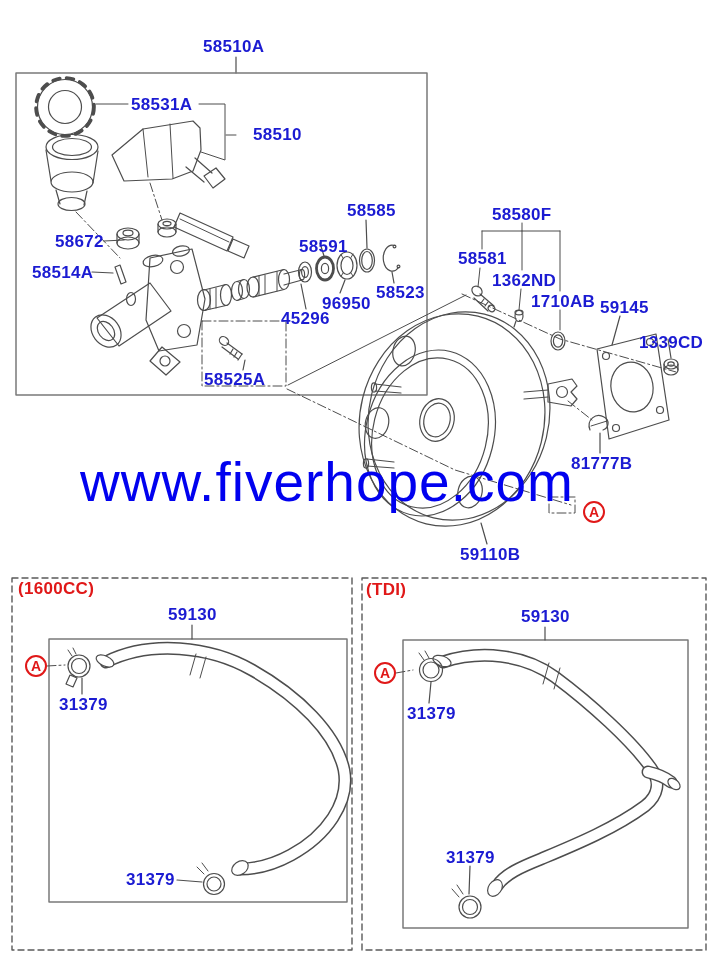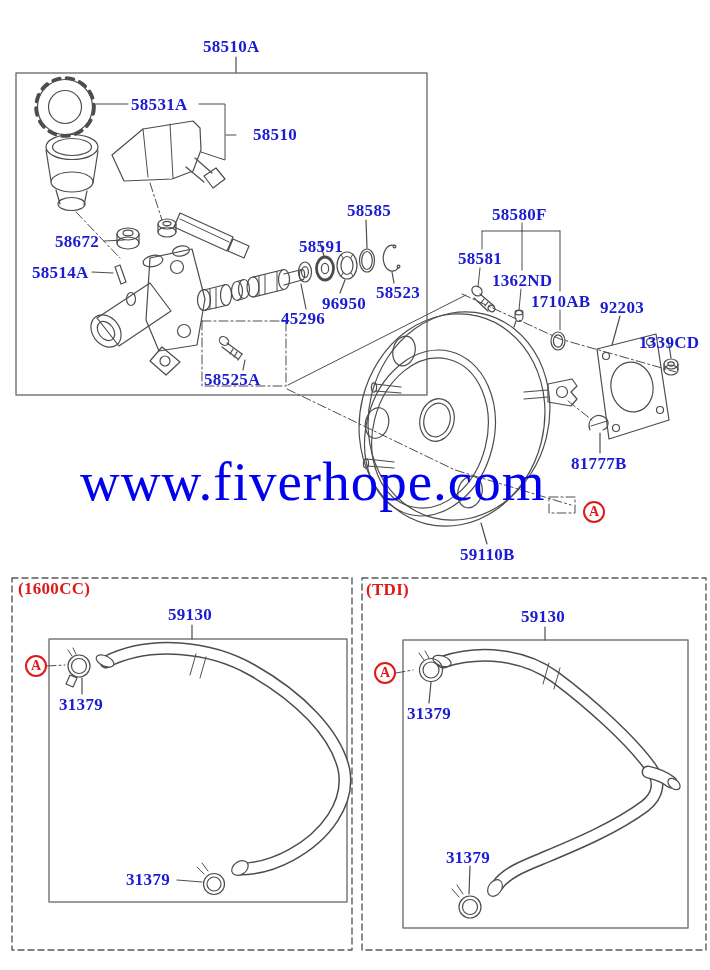--- a/index.html
+++ b/index.html
@@ -1,17 +1,17 @@
 <!DOCTYPE html>
 <html><head>
 <meta charset="utf-8">
 <style>
   html,body{margin:0;padding:0;background:#fff;}
   .stage{position:relative;width:710px;height:970px;background:#fff;overflow:hidden;
-         font-family:Liberation Serif, serif;}
+         font-family:Liberation Sans, sans-serif;}
   svg{position:absolute;left:0;top:0;}
   svg *{stroke:#4d4d4d;fill:none;stroke-width:1.2;stroke-linecap:round;stroke-linejoin:round;}
   svg .thin{stroke-width:1;}
   svg .box{stroke:#7a7a7a;stroke-width:1.5;}
   svg .scallop{stroke-width:3.6;stroke-dasharray:7 6.8;}
   svg .dd{stroke-dasharray:9 3 2 3;}
   svg .dash{stroke-dasharray:6 4;stroke-width:1.4;stroke:#5a5a5a;}
   svg .tube{stroke-width:13;}
   svg .tubein{stroke:#fff;stroke-width:10;}
   svg .wfill{fill:#fff;}
@@ -281,21 +281,21 @@
 <div class="lbl" style="left:204px;top:371px">58525A</div>
 <div class="lbl" style="left:347px;top:202px">58585</div>
 <div class="lbl" style="left:299px;top:238px">58591</div>
 <div class="lbl" style="left:281px;top:310px">45296</div>
 <div class="lbl" style="left:322px;top:295px">96950</div>
 <div class="lbl" style="left:376px;top:284px">58523</div>
 <div class="lbl" style="left:492px;top:206px">58580F</div>
 <div class="lbl" style="left:458px;top:250px">58581</div>
 <div class="lbl" style="left:492px;top:272px">1362ND</div>
 <div class="lbl" style="left:531px;top:293px">1710AB</div>
-<div class="lbl" style="left:600px;top:299px">92203</div>
+<div class="lbl" style="left:600px;top:299px">59145</div>
 <div class="lbl" style="left:639px;top:334px">1339CD</div>
 <div class="lbl" style="left:571px;top:455px">81777B</div>
 <div class="lbl" style="left:460px;top:546px">59110B</div>
 
 <div class="lbl red" style="left:18px;top:580px">(1600CC)</div>
 <div class="lbl" style="left:168px;top:606px">59130</div>
 <div class="lbl" style="left:59px;top:696px">31379</div>
 <div class="lbl" style="left:126px;top:871px">31379</div>
 
 <div class="lbl red" style="left:366px;top:581px">(TDI)</div>

